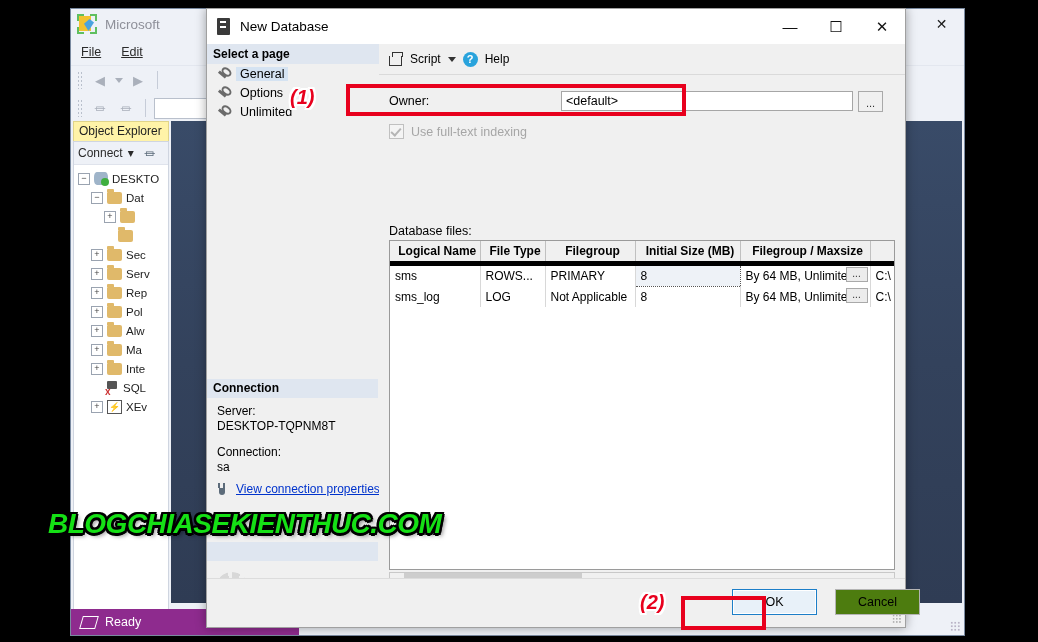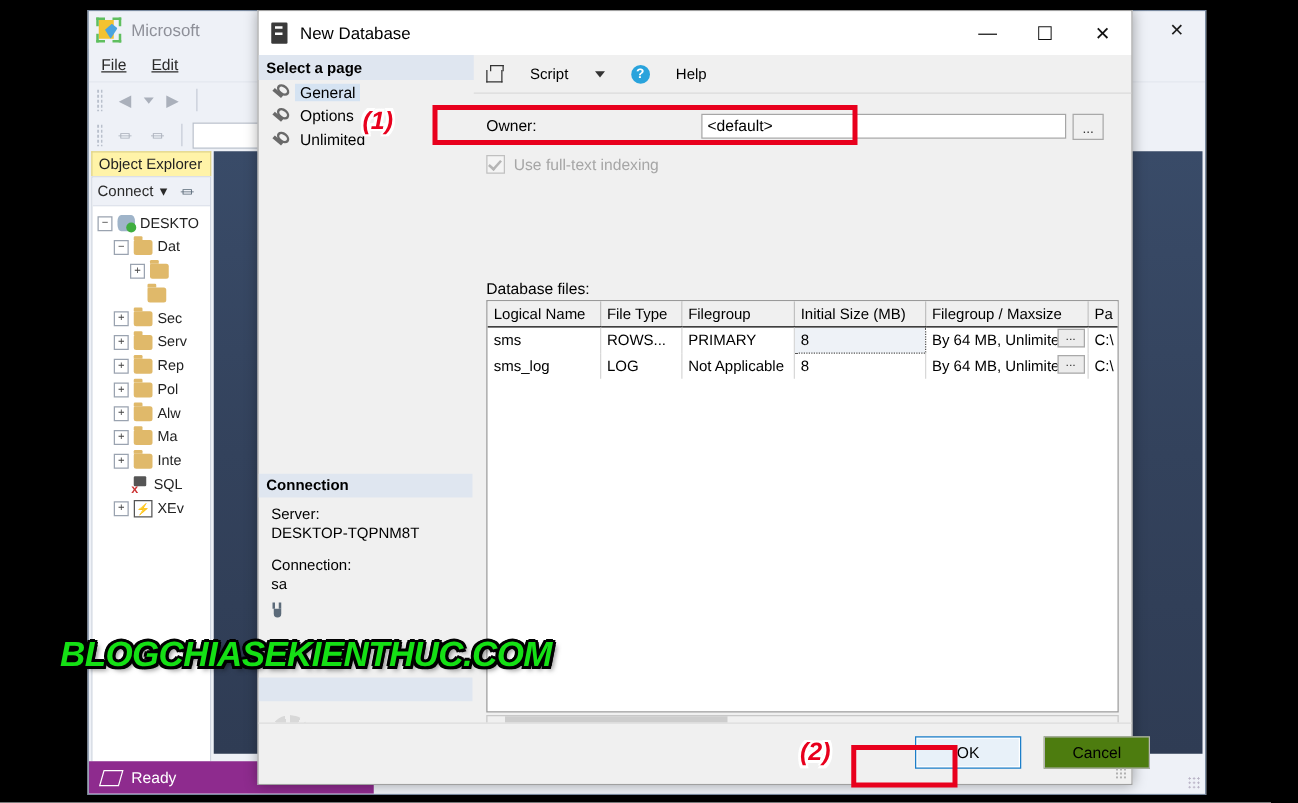--- a/index.html
+++ b/index.html
@@ -114,21 +114,21 @@
      transparent 75deg 90deg,#d8d8d8 90deg 120deg,transparent 120deg 135deg,#d8d8d8 135deg 165deg,
      transparent 165deg 180deg,#d8d8d8 180deg 210deg,transparent 210deg 225deg,#d8d8d8 225deg 255deg,
      transparent 255deg 270deg,#d8d8d8 270deg 300deg,transparent 300deg 315deg,#d8d8d8 315deg 345deg,
      transparent 345deg 360deg);
      -webkit-mask:radial-gradient(circle,transparent 9px,#000 10px);
      mask:radial-gradient(circle,transparent 9px,#000 10px);flex:none;}
   #prog-row .txt{font-size:12.5px;}
 
   
   #right{position:absolute;left:172px;right:0;top:0;bottom:48px;background:#f0f0f0;}
-  #rtoolbar{height:30px;display:flex;align-items:center;padding-left:10px;gap:21px;
+  #rtoolbar{height:30px;display:flex;align-items:center;padding-left:10px;gap:7px;
      border-bottom:1px solid #dadada;}
   #rtoolbar .scr-ico{width:14px;height:14px;flex:none;position:relative;}
   #rtoolbar .scr-ico:before{content:"";position:absolute;left:0;bottom:0;width:11px;height:9px;border:1.6px solid #333;border-top:none;}
   #rtoolbar .scr-ico:after{content:"";position:absolute;left:3px;top:0;width:9px;height:4px;border:1.6px solid #333;border-bottom:none;}
   .caret{width:0;height:0;border-left:4.5px solid transparent;border-right:4.5px solid transparent;
      border-top:5px solid #333;flex:none;}
   .qicon{width:15px;height:15px;border-radius:50%;background:#29a3dc;color:#fff;font-size:11px;
      font-weight:bold;display:flex;align-items:center;justify-content:center;flex:none;}
   #rform{position:absolute;left:10px;right:10px;top:42px;}
   .frow{display:flex;align-items:center;height:30px;}
@@ -142,22 +142,22 @@
   .caret-bar{display:inline-block;width:1px;height:13px;background:#000;vertical-align:-2px;margin-left:1px;}
   #ftrow{display:flex;align-items:center;margin-top:8px;gap:7px;}
   .chk{width:13px;height:13px;border:1px solid #c0c0c0;background:#f4f4f4;flex:none;position:relative;}
   .chk:after{content:"";position:absolute;left:3px;top:1px;width:4px;height:8px;
      border:2px solid #b5b5b5;border-top:none;border-left:none;transform:rotate(42deg);}
   #ftrow .lbl{font-size:12.5px;color:#a6a6a6;}
   #dbfiles-lab{position:absolute;left:10px;top:180px;font-size:12.5px;}
   #grid{position:absolute;left:10px;right:10px;top:196px;height:330px;background:#fff;
      border:1px solid #9a9a9a;box-sizing:border-box;overflow:hidden;}
   table{border-collapse:collapse;width:602px;table-layout:fixed;font-size:12px;}
-  th{background:#f0f0f0;border-right:1px solid #c0c0c0;border-bottom:1px solid #000000;
-     font-weight:normal;text-align:left;padding:3px 0 3px 5px;height:19px;box-sizing:border-box;
+  th{background:#f0f0f0;border-right:1px solid #c0c0c0;border-bottom:5px solid #000000;
+     font-weight:bold;text-align:center;padding:3px 0 3px 5px;height:19px;box-sizing:border-box;
      white-space:nowrap;overflow:hidden;}
   td{border-right:1px solid #d8d8d8;padding:3px 0 3px 5px;height:19px;box-sizing:border-box;
      white-space:nowrap;overflow:hidden;vertical-align:middle;}
   td.sel{background:#eef2f7;border:1px dotted #555;}
   .cellbtn{display:inline-block;width:22px;height:15px;border:1px solid #a9a9a9;background:#ececec;
      font-size:10px;line-height:11px;text-align:center;color:#333;box-sizing:border-box;}
   #hscroll{position:absolute;left:10px;right:10px;top:528px;height:16px;background:#f0f0f0;
      border:1px solid #c8c8c8;box-sizing:border-box;display:flex;align-items:center;}
   #hscroll .arw{width:14px;text-align:center;font-size:10px;color:#555;flex:none;}
   #hscroll .track{flex:1;height:14px;position:relative;}
@@ -351,20 +351,21 @@
       <div id="conn-hdr">Connection</div>
       <div id="conn-body">
         <div>Server:</div>
         <div>DESKTOP-TQPNM8T</div>
         <div class="gap"></div>
         <div>Connection:</div>
         <div>sa</div>
       </div>
       <div id="conn-link">
         <span class="plug"></span>
+        <a>View connection properties</a>
       </div>
 
       <div id="prog-hdr"></div>
       <div id="prog-row">
         <span class="spinner"></span>
         <span class="txt">Ready</span>
       </div>
     </div>
 
     <div id="right">

